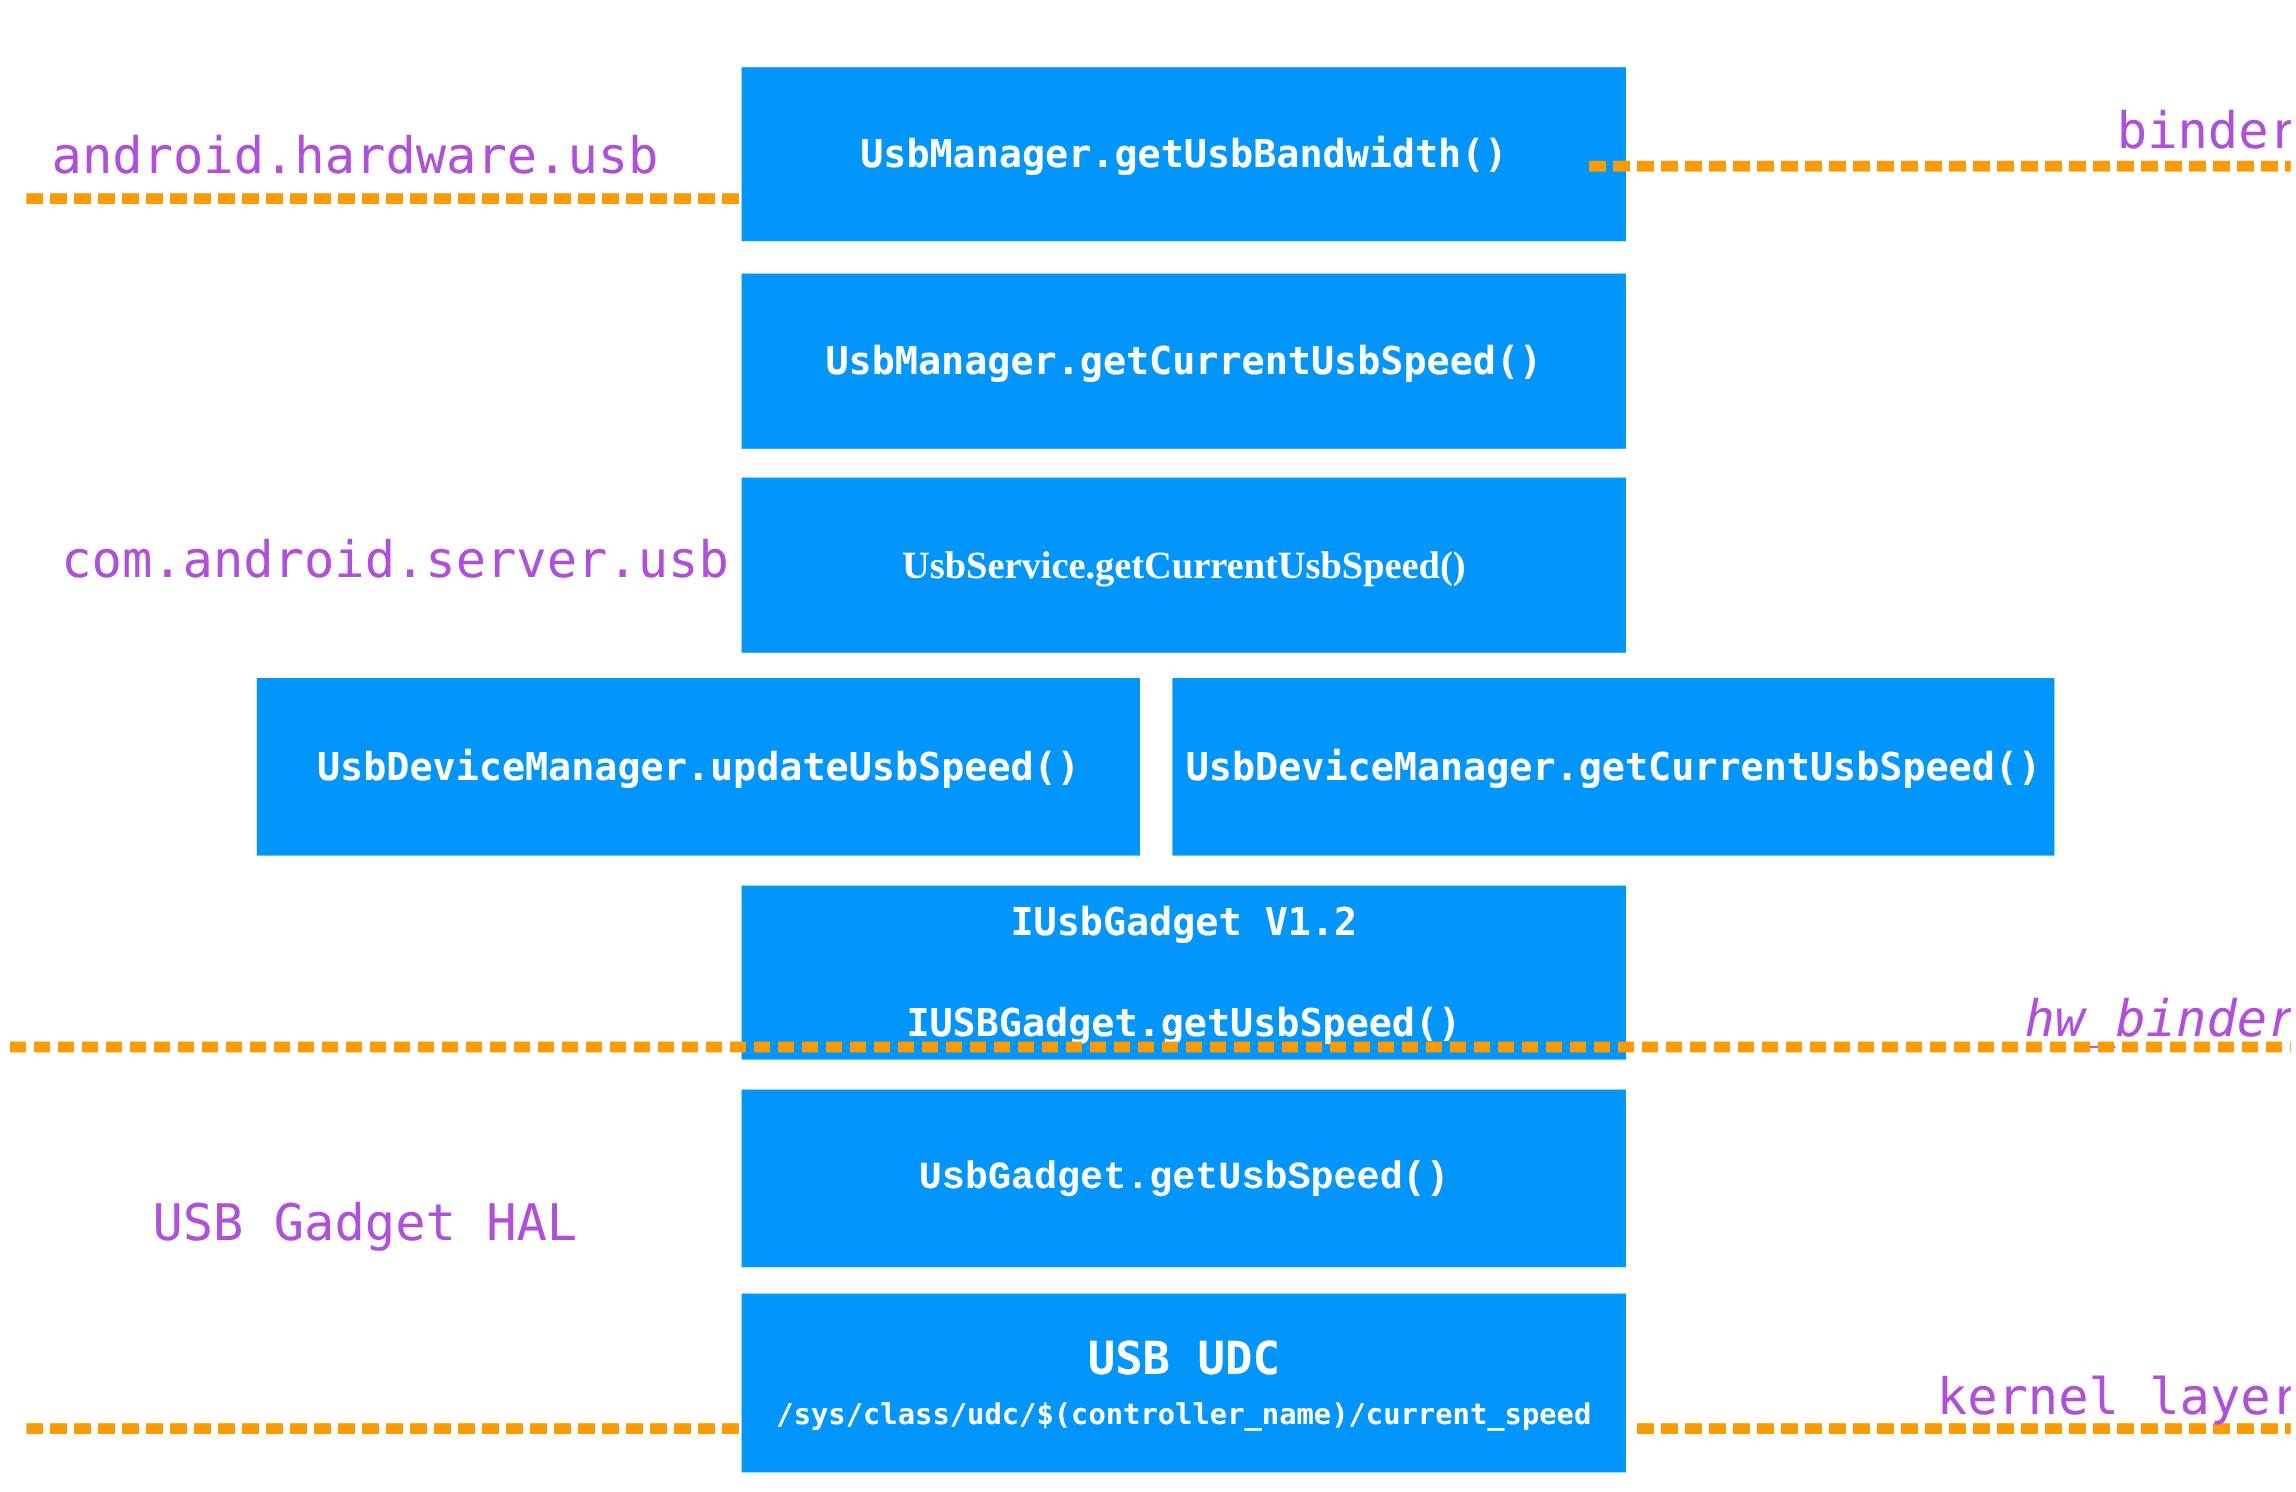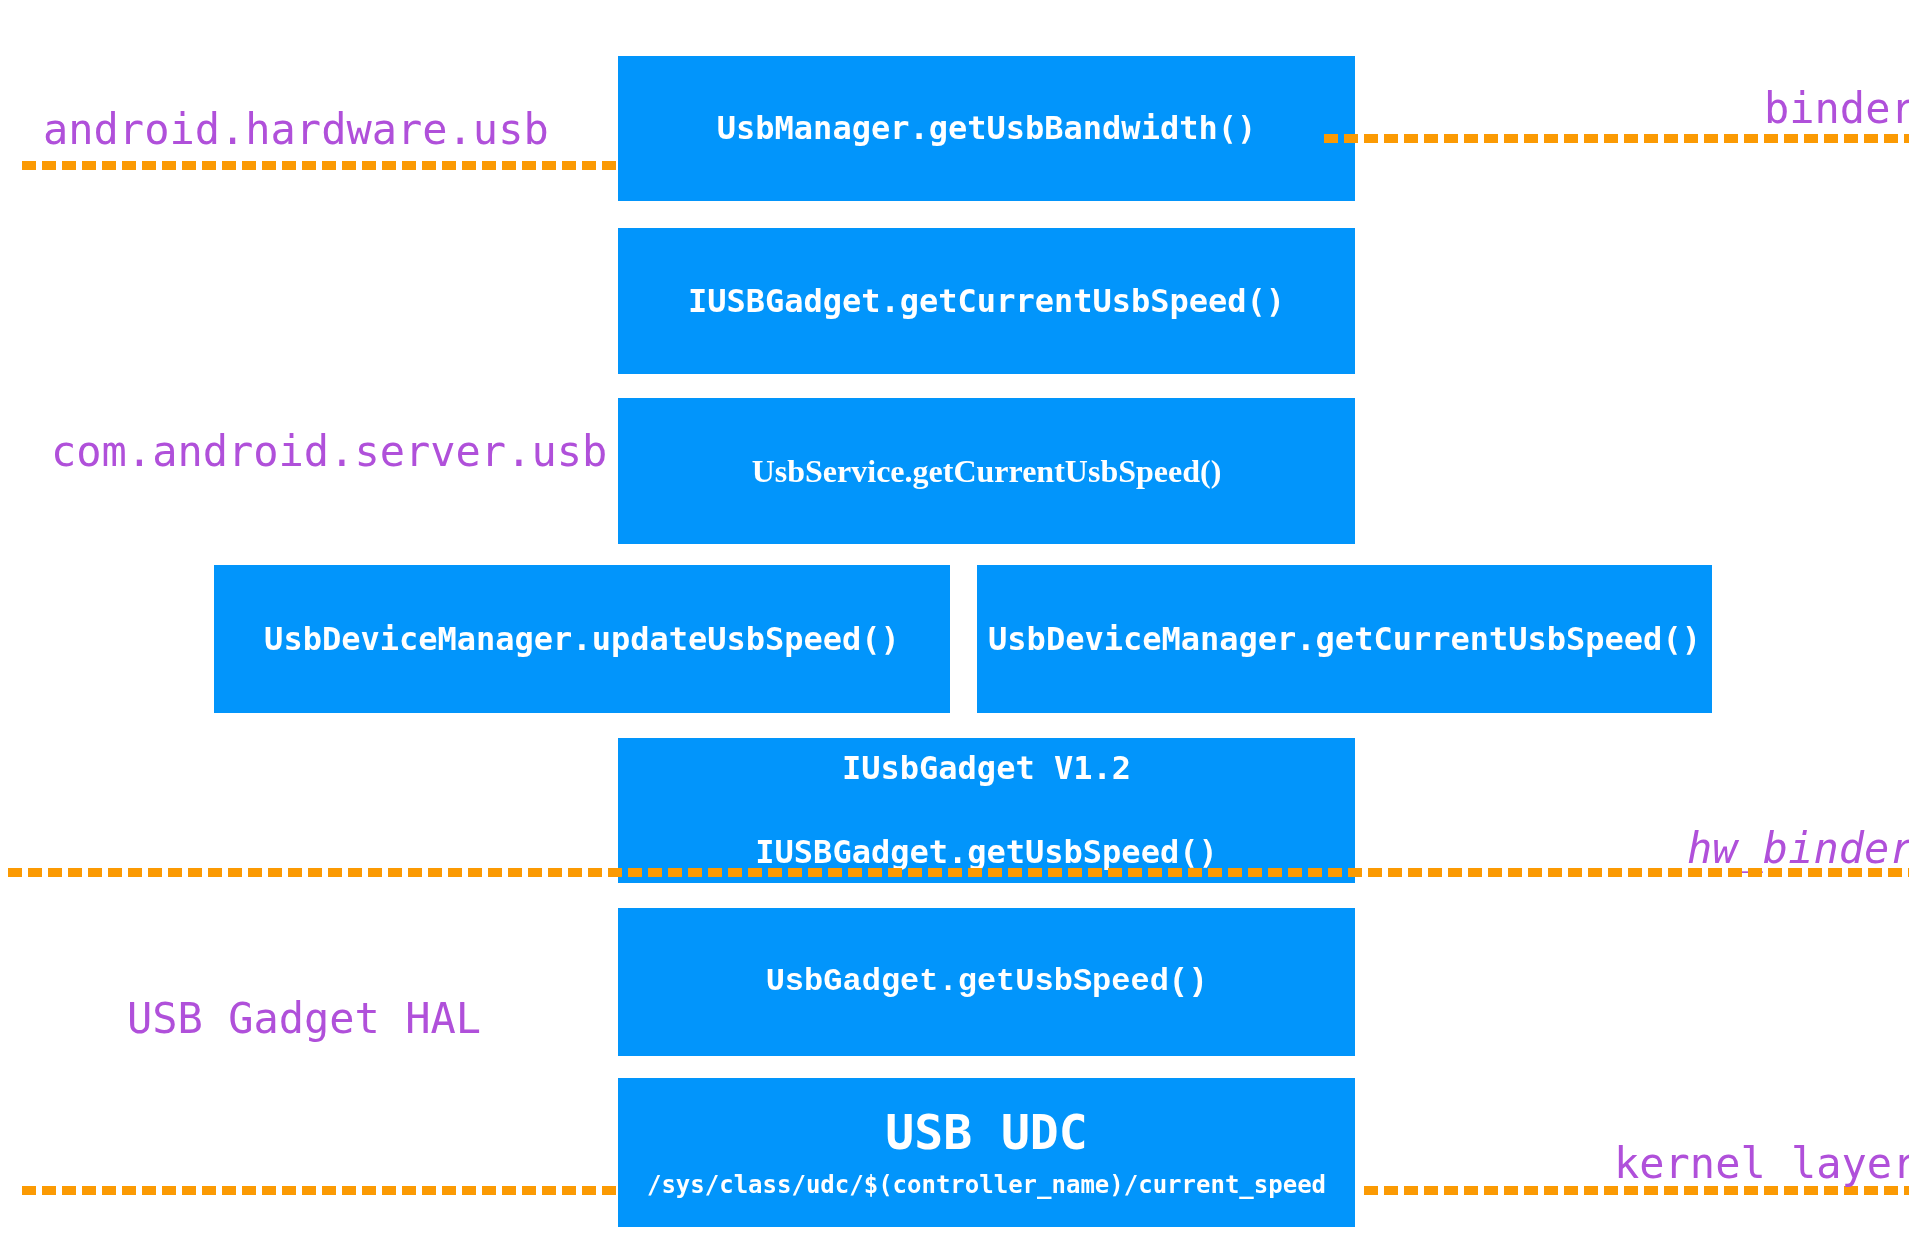--- a/index.html
+++ b/index.html
@@ -55,35 +55,35 @@
     z-index: 2;
   }
   #box-usb-manager  { left: 610px; top: 48px;   width: 737px; height: 145px; }
   #box-iusb-manager { left: 610px; top: 220px;  width: 737px; height: 146px; }
   #box-usb-service  { left: 610px; top: 390px;  width: 737px; height: 146px; font-family: Liberation Serif, serif; }
   #box-udm-update   { left: 206px; top: 557px;  width: 736px; height: 148px; }
   #box-udm-get      { left: 969px; top: 557px;  width: 735px; height: 148px; }
   #box-iusb-gadget  { left: 610px; top: 730px;  width: 737px; height: 145px; justify-content: space-between; }
   #box-usb-gadget   { left: 610px; top: 900px;  width: 737px; height: 148px; font-family: Liberation Mono, monospace; }
   #box-usb-udc      { left: 610px; top: 1070px; width: 737px; height: 149px; }
-  #box-usb-udc .box-line1 { font-size: 48px; line-height: 1.2; }
+  #box-usb-udc .box-line1 { font-size: 38px; line-height: 1.2; }
   #box-usb-udc .box-line2 { font-size: 24px; line-height: 1.3; text-align: right; }
 
   
   .layer-label {
     position: absolute;
     color: var(--label-purple);
     font-size: 42px;
     line-height: 42px;
     white-space: nowrap;
     z-index: 3;
   }
   #label-android-hardware-usb  { left: 31px;   top: 97px; }
   #label-binder                { left: 1752px; top: 76px; }
-  #label-com-android-server-usb{ left: 39px;   top: 419px; }
+  #label-com-android-server-usb{ left: 39px;   top: 434px; }
   #label-hw-binder             { left: 1675px; top: 816px; font-style: italic; }
   #label-usb-gadget-hal        { left: 115px;  top: 986px; }
   #label-kernel-layer          { left: 1602px; top: 1131px; text-align: right; }
 </style>
 </head>
 <body>
 
 <div class="canvas">
 
   <div class="dash" id="line-binder-left"></div>
@@ -97,21 +97,21 @@
   <div class="layer-label" id="label-com-android-server-usb">com.android.server.usb</div>
   <div class="layer-label" id="label-hw-binder">hw_binder</div>
   <div class="layer-label" id="label-usb-gadget-hal">USB Gadget HAL</div>
   <div class="layer-label" id="label-kernel-layer">kernel layer</div>
 
   <div class="box" id="box-usb-manager">
     <span class="box-line1">UsbManager.getUsbBandwidth()</span>
   </div>
 
   <div class="box" id="box-iusb-manager">
-    <span class="box-line1">IUSBGadget.getCurrentUsbSpeed()</span>
+    <span class="box-line1">UsbManager.getCurrentUsbSpeed()</span>
   </div>
 
   <div class="box" id="box-usb-service">
     <span class="box-line1">UsbService.getCurrentUsbSpeed()</span>
   </div>
 
   <div class="box" id="box-udm-update">
     <span class="box-line1">UsbDeviceManager.updateUsbSpeed()</span>
   </div>
 

